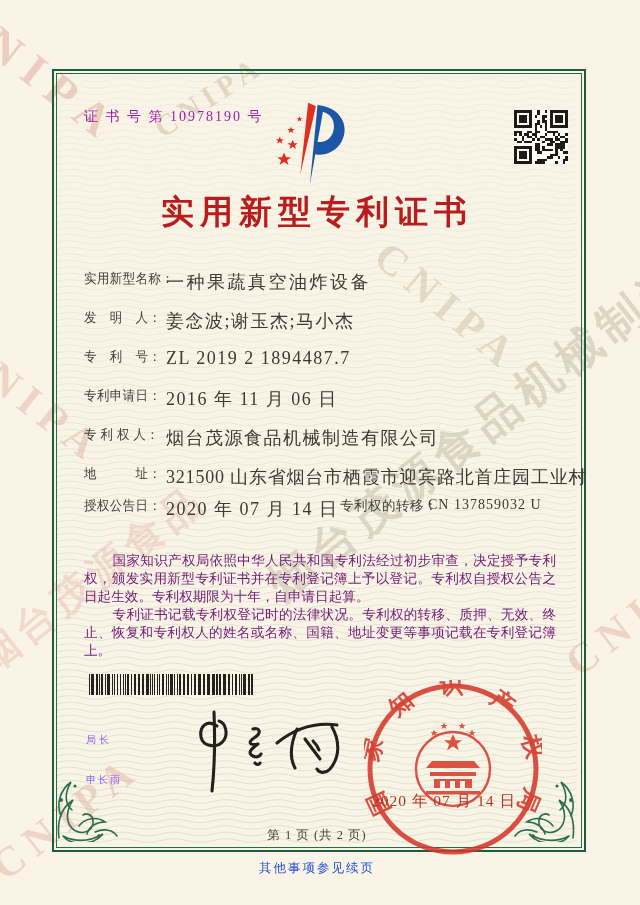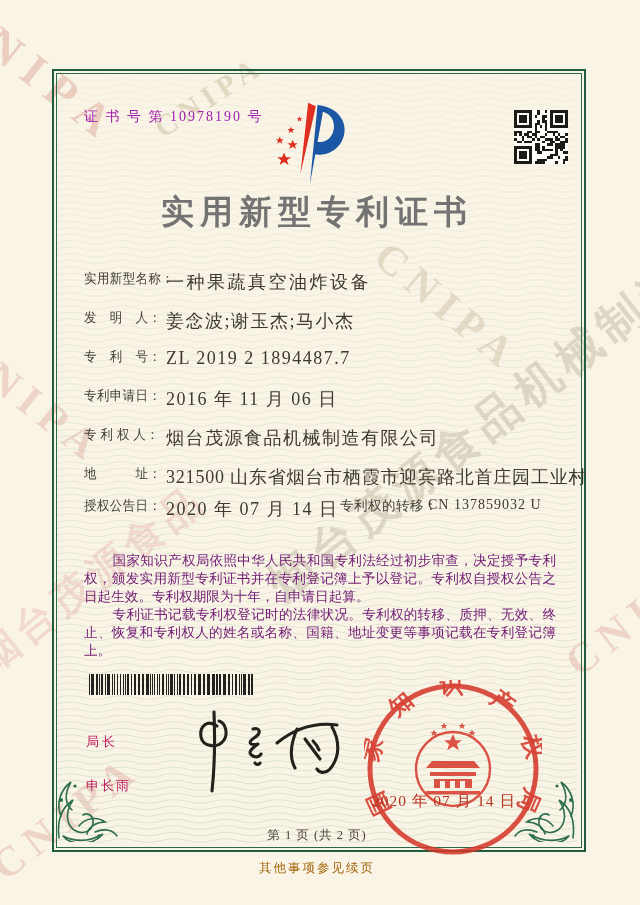--- a/index.html
+++ b/index.html
@@ -12,42 +12,42 @@
   .frame::before{content:"";position:absolute;inset:2px;border:1px solid #2a6a49;pointer-events:none;}
   .waves{position:absolute;left:3px;top:3px;z-index:0;}
   
   .wm{position:absolute;z-index:1;transform-origin:0 0;white-space:nowrap;pointer-events:none;
       font-family:"Liberation Serif","DejaVu Serif",serif;font-weight:bold;}
   
   .cert-no{position:absolute;left:84px;top:108px;font-size:14px;letter-spacing:2px;color:#a21caf;z-index:2;}
   .logo{position:absolute;left:266px;top:100px;z-index:2;}
   .qr{position:absolute;left:514px;top:110px;z-index:2;background:#fffdf8;}
   .title{position:absolute;left:52px;top:190px;width:530px;text-align:center;font-size:33px;
-         font-weight:bold;letter-spacing:6px;color:#737373;z-index:2;}
+         font-weight:bold;letter-spacing:6px;color:#b91c1c;z-index:2;}
   .fields{position:absolute;left:84px;top:270px;width:474px;z-index:2;font-size:14px;}
   .frow{position:absolute;left:0;height:20px;white-space:nowrap;}
   .flabel{position:absolute;left:0;top:0;font-size:13.5px;letter-spacing:0.5px;color:#45403a;
           transform:scaleX(.92);transform-origin:0 0;white-space:nowrap;}
   .fvalue{position:absolute;left:82px;top:0;font-size:18px;letter-spacing:1.5px;color:#3e3931;white-space:nowrap;}
   .glabel2{position:absolute;left:256px;top:0;font-size:13.5px;letter-spacing:0.5px;color:#45403a;white-space:nowrap;}
   .gvalue2{position:absolute;left:344px;top:0;font-size:14px;letter-spacing:1px;color:#3e3931;white-space:nowrap;}
   .body-text{position:absolute;left:84px;top:552px;width:472px;z-index:2;font-size:13.6px;
              line-height:18px;text-align:justify;color:#701a75;}
   .body-text p{margin:0;text-indent:2.1em;}
   .barcode{position:absolute;left:88px;top:674px;z-index:2;}
-  .director{position:absolute;left:86px;top:733px;z-index:2;font-size:13px;letter-spacing:3px;color:#be185d;}
+  .director{position:absolute;left:86px;top:733px;z-index:2;font-size:10px;letter-spacing:3px;color:#8b5cf6;}
   .director .name{display:block;margin-top:26px;letter-spacing:2px;}
   .signature{position:absolute;left:193px;top:692px;z-index:3;}
   .seal{position:absolute;left:364px;top:680px;z-index:3;opacity:.94;}
   .seal-date{position:absolute;left:372px;top:791px;z-index:4;font-size:15.5px;letter-spacing:1px;
              color:#b5331f;white-space:nowrap;}
   .page-num{position:absolute;left:52px;top:827px;width:530px;text-align:center;font-size:12.5px;
             letter-spacing:1px;color:#474138;z-index:2;}
   .note{position:absolute;left:52px;top:860px;width:530px;text-align:center;font-size:12.5px;
-        letter-spacing:2px;color:#a16207;z-index:2;}
+        letter-spacing:2px;color:#1d4ed8;z-index:2;}
   .ornament{position:absolute;z-index:2;}
   .orn-left{left:55px;top:776px;}
   .orn-right{left:509px;top:776px;transform:scaleX(-1);}
 </style>
 </head>
 <body>
 
 <div class="page">
 
   <div id="wm-layer">

